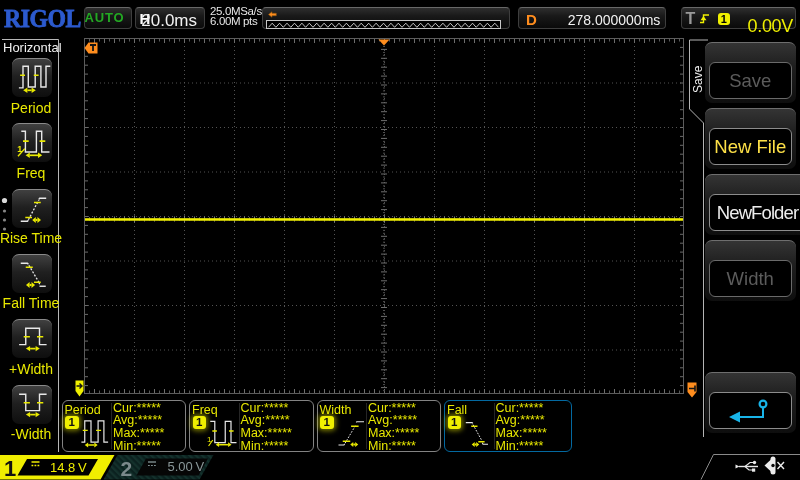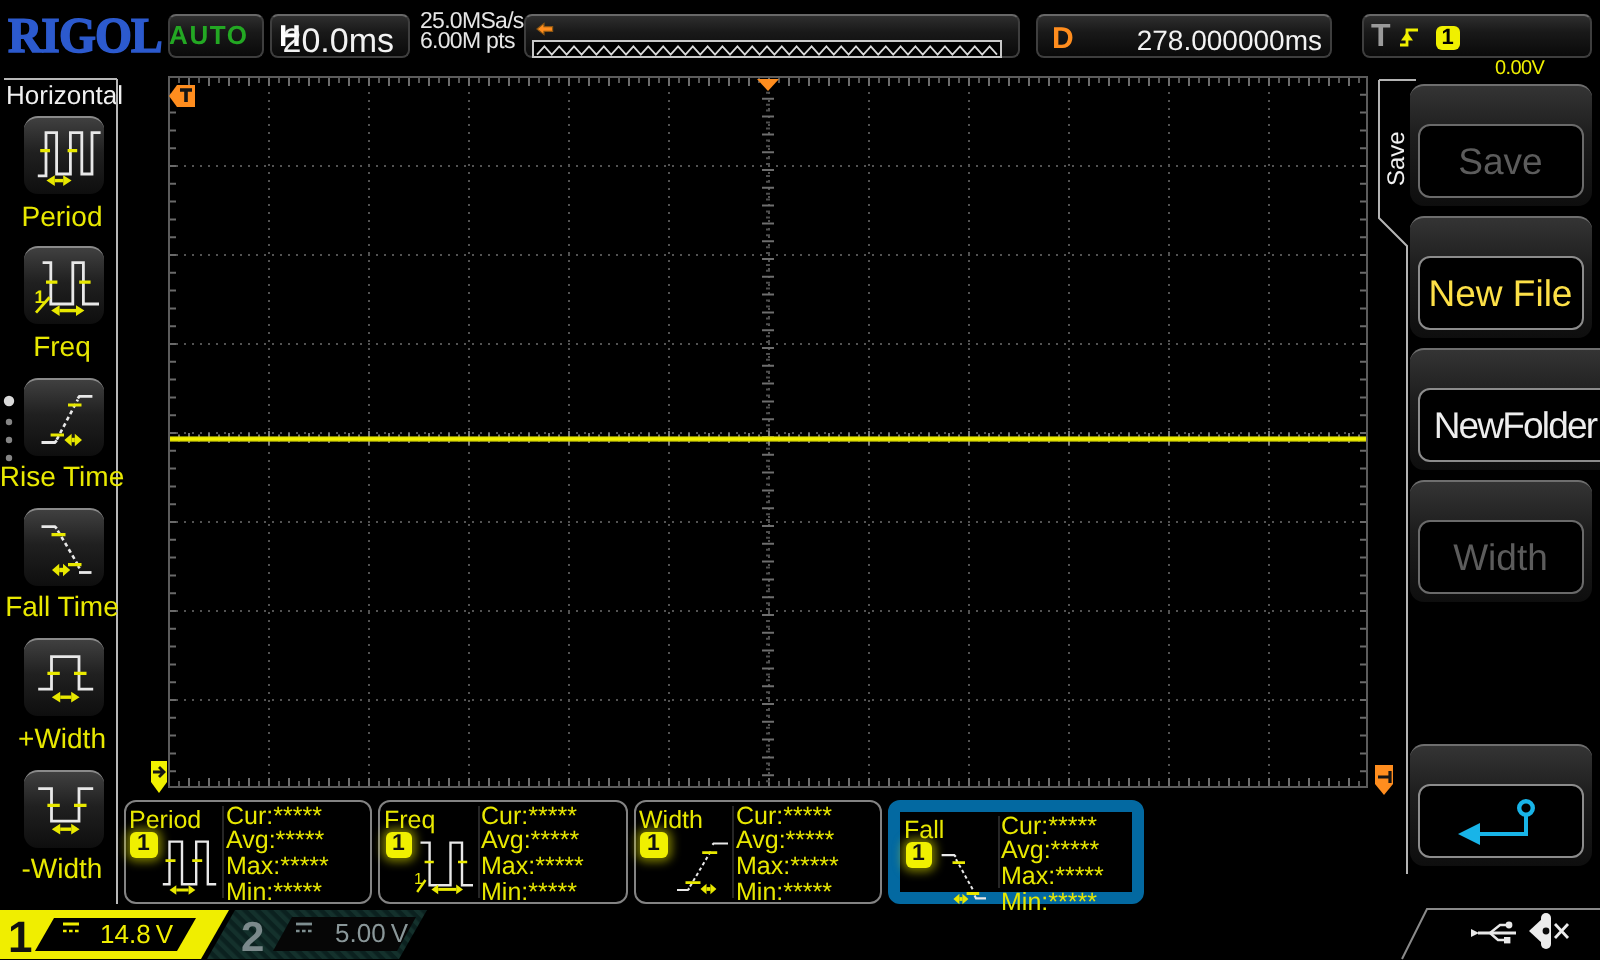--- a/index.html
+++ b/index.html
@@ -31,30 +31,30 @@
       <path d="M0.5 3.5L4 0.7v1.6h4.3v2.4H4v1.6z" fill="#ff8d1e" stroke="#8a5512" stroke-width="0.6"></path>
     </svg>
 <div class="abs" style="left:3px;top:12px;width:235px;height:9px;border:1px solid #c8c8c8;background:#000">
       <svg width="233" height="9" viewBox="0 0 233 9" style="position:absolute;left:0;top:0">
         <polyline points="1.5,6.3 5.2,2.2 8.9,6.3 12.6,2.2 16.3,6.3 20.0,2.2 23.8,6.3 27.5,2.2 31.2,6.3 34.9,2.2 38.6,6.3 42.3,2.2 46.0,6.3 49.7,2.2 53.4,6.3 57.1,2.2 60.9,6.3 64.6,2.2 68.3,6.3 72.0,2.2 75.7,6.3 79.4,2.2 83.1,6.3 86.8,2.2 90.5,6.3 94.2,2.2 98.0,6.3 101.7,2.2 105.4,6.3 109.1,2.2 112.8,6.3 116.5,2.2 120.2,6.3 123.9,2.2 127.6,6.3 131.3,2.2 135.0,6.3 138.8,2.2 142.5,6.3 146.2,2.2 149.9,6.3 153.6,2.2 157.3,6.3 161.0,2.2 164.7,6.3 168.4,2.2 172.1,6.3 175.9,2.2 179.6,6.3 183.3,2.2 187.0,6.3 190.7,2.2 194.4,6.3 198.1,2.2 201.8,6.3 205.5,2.2 209.2,6.3 213.0,2.2 216.7,6.3 220.4,2.2 224.1,6.3 227.8,2.2 231.5,6.3" stroke="#d9d9d9" stroke-width="0.9" fill="none"></polyline>
       </svg>
     </div>
 </div>
 <div class="abs panel" style="left:518px;top:6.5px;width:148px;height:22px">
     <span style="position:absolute;left:7px;top:3px;color:#ff8d1e;font-weight:bold;font-size:15px">D</span>
-    <span style="position:absolute;left:24px;top:4px;width:118px;text-align:right;color:#f2f2f2;font-size:14px">278.000000ms</span>
+    <span style="position:absolute;left:36px;top:4px;width:118px;text-align:center;color:#f2f2f2;font-size:14px">278.000000ms</span>
   </div>
 <div class="abs panel" style="left:680.5px;top:6.5px;width:115.5px;height:22px">
     <span style="position:absolute;left:4px;top:2.5px;color:#9a9a9a;font-weight:bold;font-size:16px">T</span>
     <svg class="abs" style="left:18px;top:6px" width="10" height="10" viewBox="0 0 10 10">
       <path d="M0 8.5h3.5V1H9" stroke="#f0f000" stroke-width="1.4" fill="none"></path>
       <path d="M3.5 2l-3 4.2h6z" fill="#f0f000"></path>
     </svg>
     <span style="position:absolute;left:36px;top:5px;width:12.5px;height:12.5px;background:#f0f000;border-radius:3px;color:#000;font-weight:bold;font-size:11px;text-align:center;line-height:12.5px">1</span>
-    <span style="position:absolute;left:66px;top:21px;color:#f0f000;font-size:10px;letter-spacing:-0.3px">0.00V</span>
+    <span style="position:absolute;left:66px;top:8px;color:#f0f000;font-size:18px;letter-spacing:-0.3px">0.00V</span>
   </div>
 <div class="abs" style="left:3px;top:40px;color:#f0f0f0;font-size:13px">Horizontal</div>
 <svg class="abs" style="left:0;top:0" width="66" height="460" viewBox="0 0 66 460">
     <path d="M2 39.5H58.5 M58.5 39.5V452" stroke="#b8b8b8" stroke-width="1" fill="none"></path>
   </svg>
 <div class="abs btn" style="left:12px;top:58.0px;width:40px;height:39px">
     <div style="position:absolute;left:0;top:0"><svg width="40" height="39" viewBox="0 0 40 39">
         <path d="M6.9 28.9H11V7.3h5.3V28h6.9V7.3h5.7V28h5.1V7.3h4.3" stroke="#e8e8e8" stroke-width="1.4" fill="none"></path>
         <path d="M8.1 16.3H13M21.8 16.3h4.8" stroke="#e8e800" stroke-width="1.6"></path>
         <path d="M15.399999999999999 31.3H19.6" stroke="#e8e800" stroke-width="1.7"></path>
@@ -201,21 +201,21 @@
         <path d="M3.5 25h5.4l0.8-0.8" stroke="#e8e8e8" stroke-width="1.1" fill="none"></path>
         <path d="M10 23.3L21 4.6" stroke="#e8e8e8" stroke-width="1" stroke-dasharray="1.7 1.4" fill="none"></path>
         <path d="M21.2 2.4l0.6-0.65h7.2" stroke="#e8e8e8" stroke-width="1.1" fill="none"></path>
         <path d="M7.75 21.3h7.5M16.1 6.3h7.5" stroke="#e8e800" stroke-width="1.4"></path>
         <path d="M18.25 24.5H20.2" stroke="#e8e800" stroke-width="1.9"></path>
         <path d="M15.25 24.5l3 -2.6v5.2z M23.2 24.5l-3 -2.6v5.2z" fill="#e8e800" stroke="none"></path>
       </svg></div>
 <div style="position:absolute;left:48.5px;top:2px;bottom:2px;width:1px;background:#262626"></div>
 <div class="mval" style="left:50.5px;top:1px">Cur:*****<br>Avg:*****<br>Max:*****<br>Min:*****</div>
 </div>
-<div class="abs" style="left:444.0px;top:399.5px;width:127.5px;height:52px;border:6px solid #0369a1;border-radius:6px;background:#000">
+<div class="abs" style="left:444.0px;top:399.5px;width:127.5px;height:52px;border:1px solid #0369a1;border-radius:6px;background:#000">
 <div class="mtit" style="left:2px;top:2.5px">Fall</div>
 <div style="position:absolute;left:2.5px;top:15px;width:13.5px;height:13.5px;background:#f0f000;border-radius:3px;color:#111;font-weight:bold;font-size:11.5px;text-align:center;line-height:13.5px;box-shadow:0 0 5px 2px rgba(235,235,0,0.5)">1</div>
 <div style="position:absolute;left:17px;top:19.5px"><svg width="30" height="28" viewBox="0 0 30 28">
         <path d="M3.8 2.6h6.3l0.8 0.8" stroke="#e8e8e8" stroke-width="1.1" fill="none"></path>
         <path d="M11 4.6l9 16.3" stroke="#e8e8e8" stroke-width="1" stroke-dasharray="1.7 1.4" fill="none"></path>
         <path d="M20.3 22.8l0.7 1.4h5" stroke="#e8e8e8" stroke-width="1.1" fill="none"></path>
         <path d="M9.25 6.3h6.25M16.3 21.75h6.3" stroke="#e8e800" stroke-width="1.4"></path>
         <path d="M12.7 24.5H14.2" stroke="#e8e800" stroke-width="1.9"></path>
         <path d="M9.7 24.5l3 -2.6v5.2z M17.2 24.5l-3 -2.6v5.2z" fill="#e8e800" stroke="none"></path>
       </svg></div>

